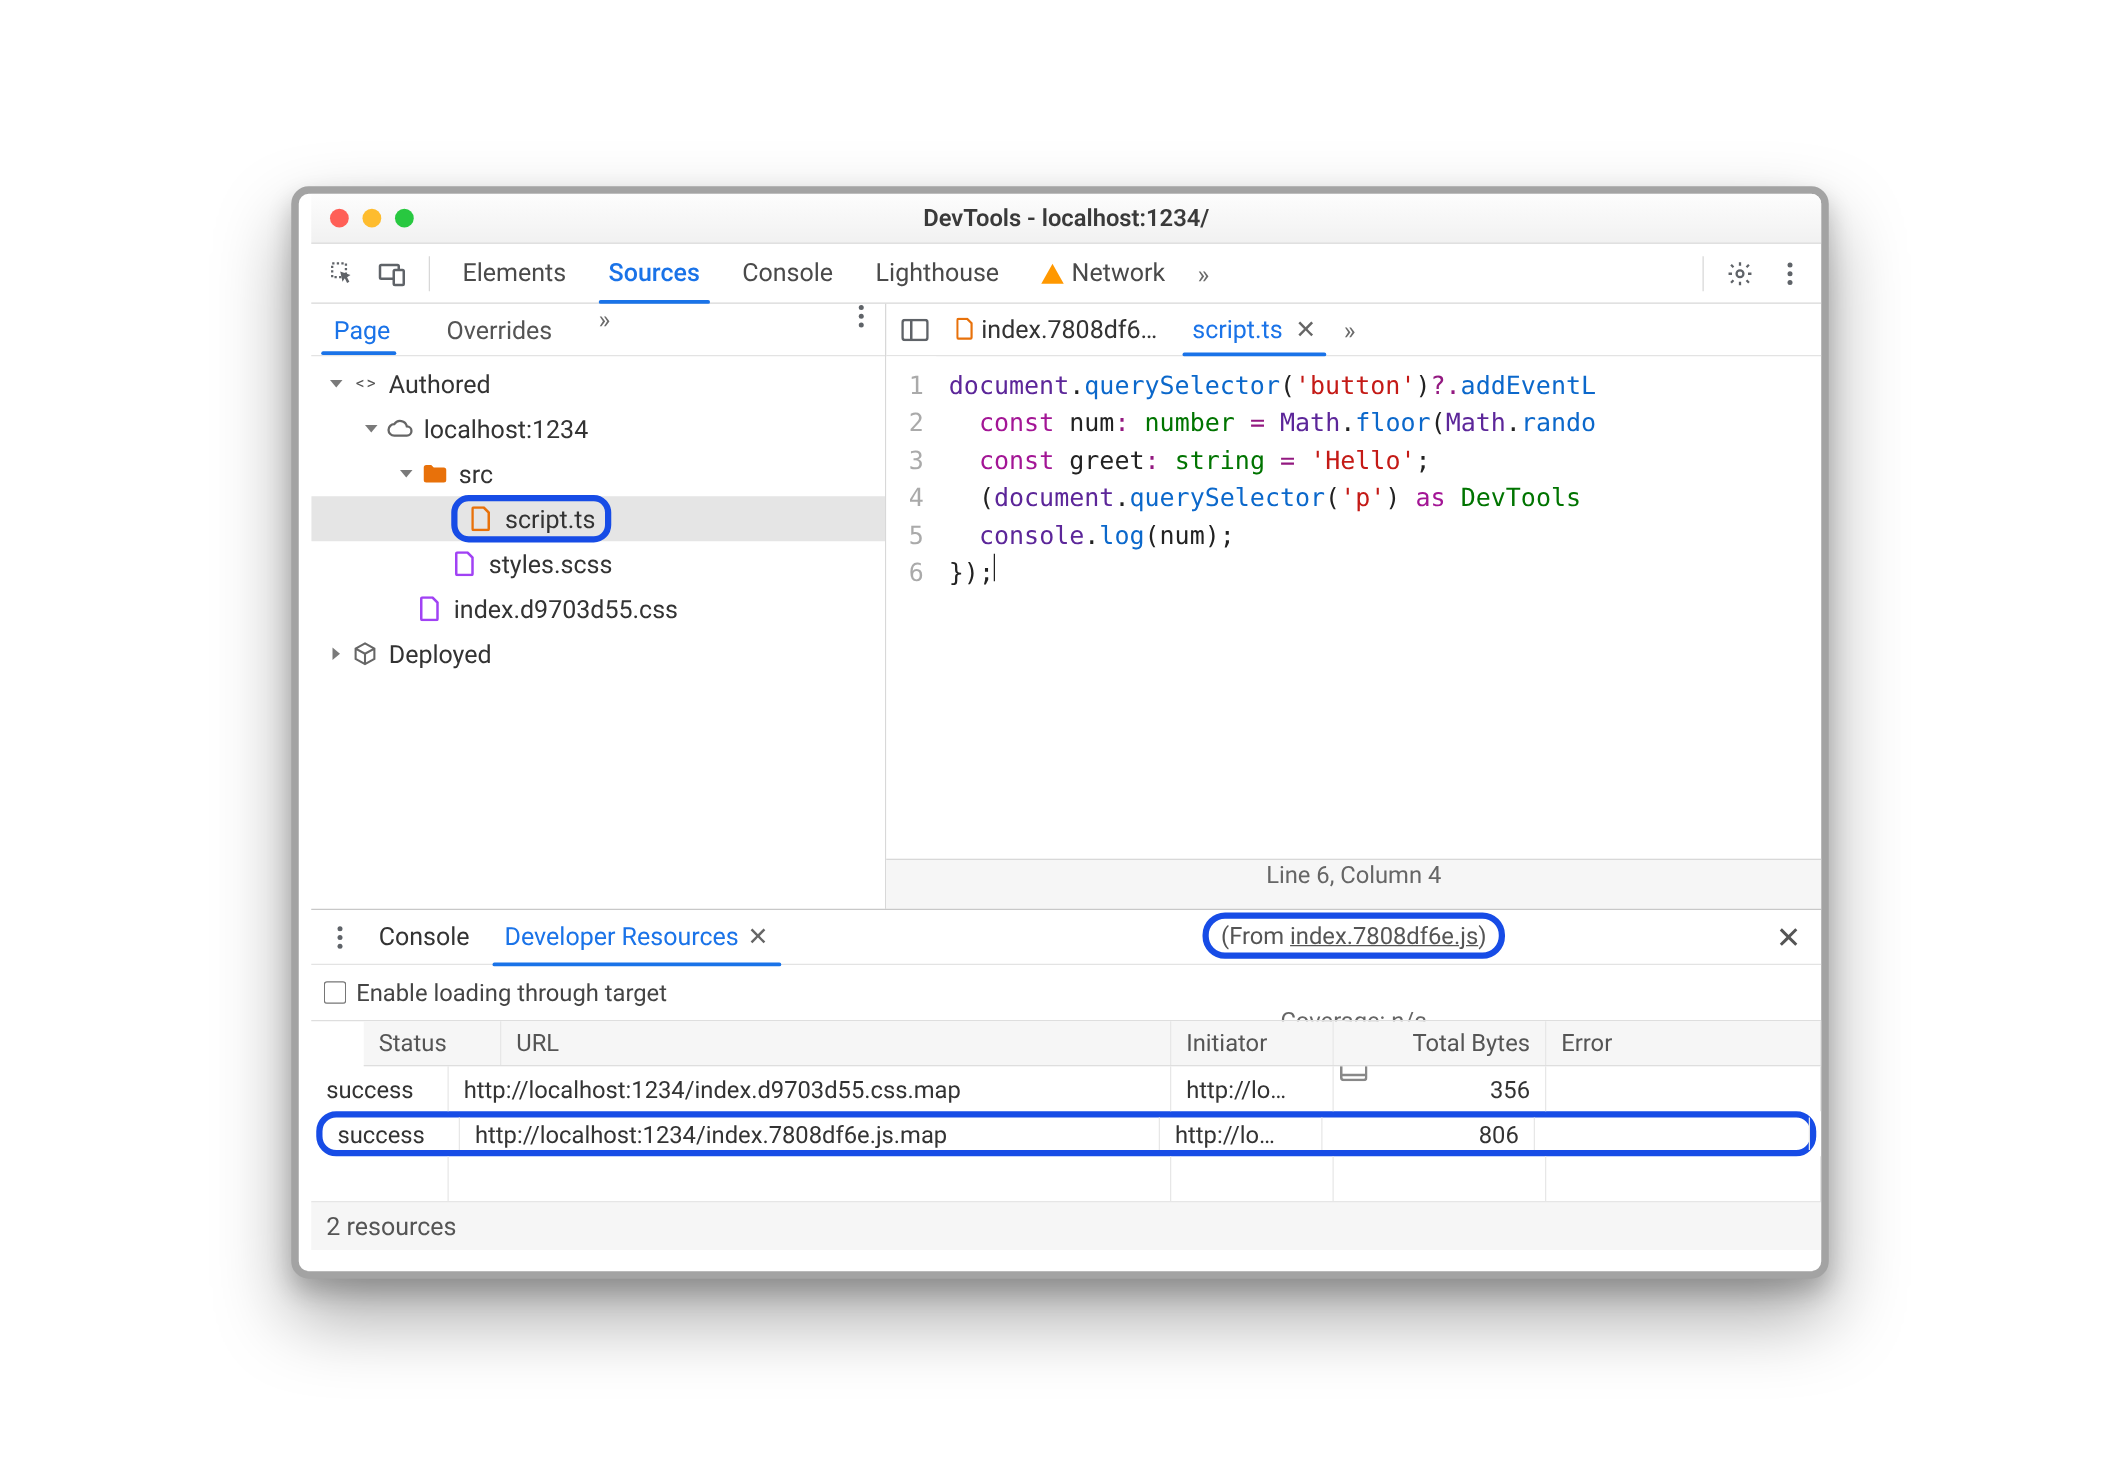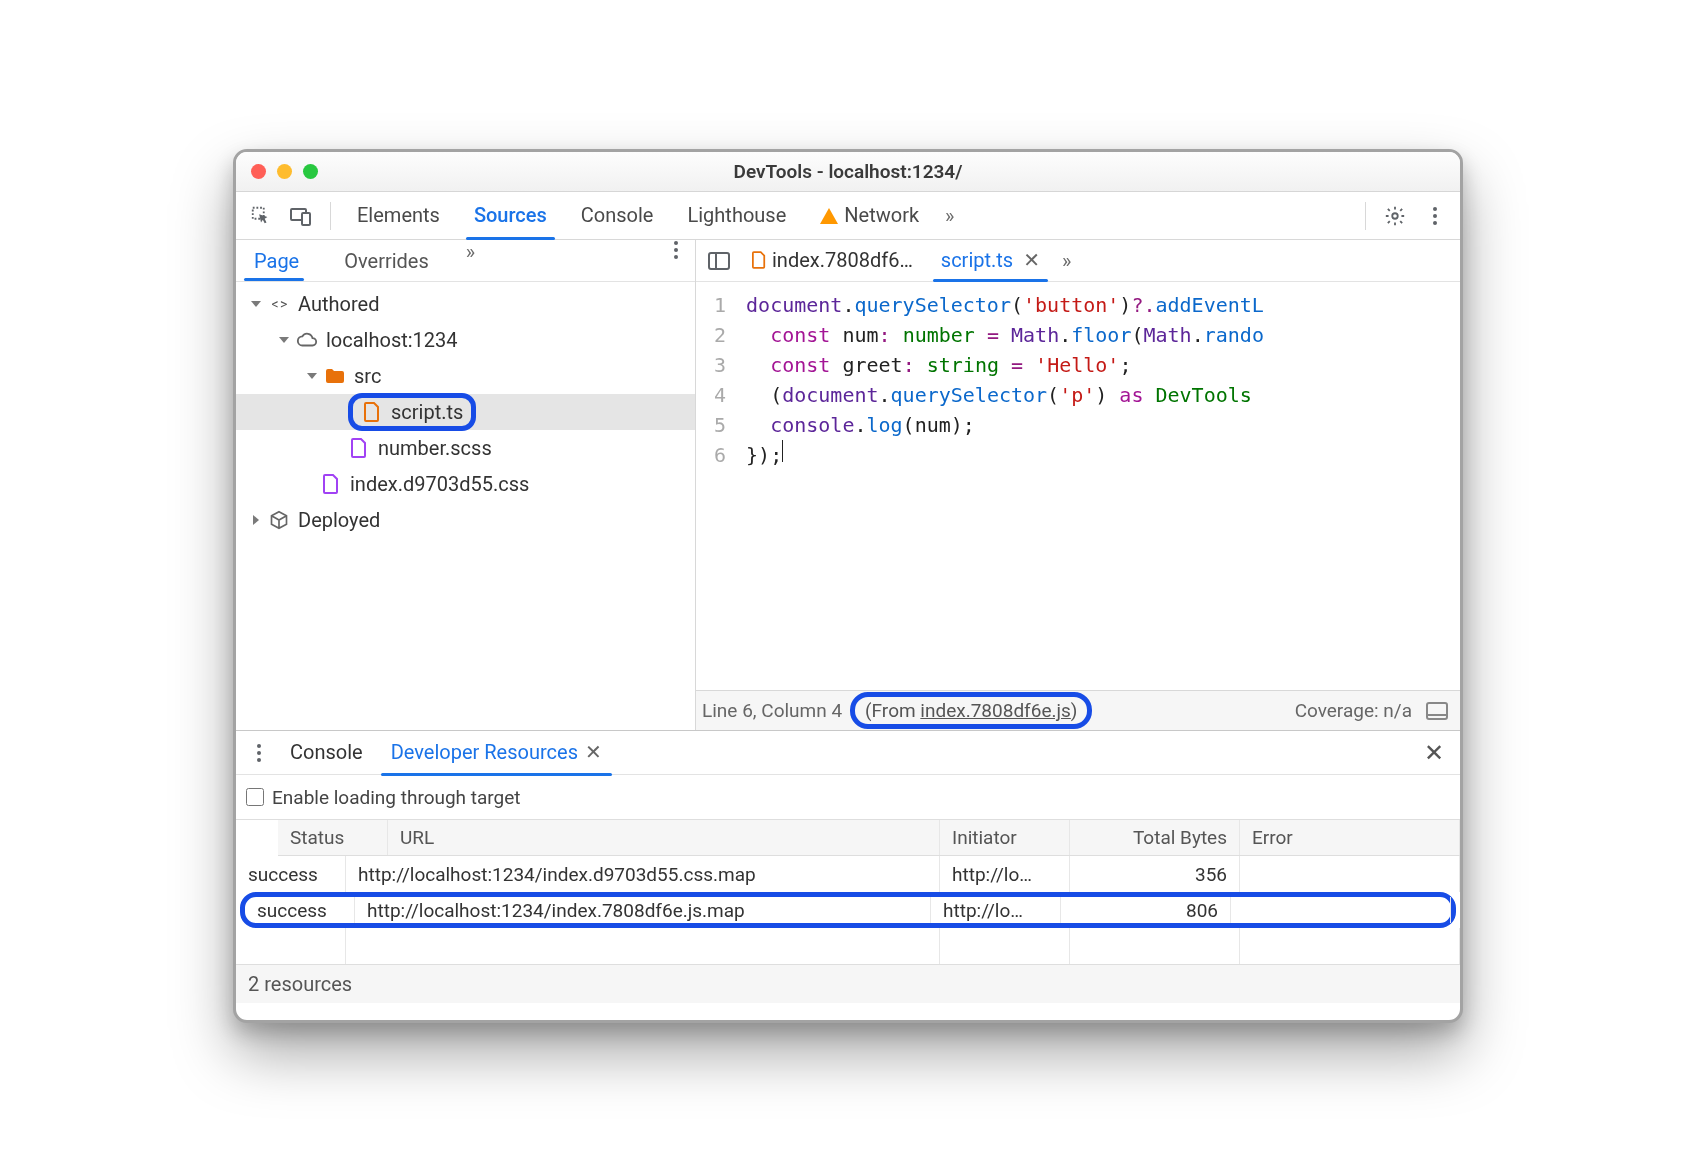--- a/index.html
+++ b/index.html
@@ -14,23 +14,24 @@
   }
   .window {
     width: 1230px;
     height: 874px;
     background: #fff;
     border-radius: 14px;
     box-shadow: 0 30px 60px rgba(0,0,0,0.35), 0 10px 20px rgba(0,0,0,0.2);
     overflow: hidden;
     display: flex;
     flex-direction: column;
-    border: 3px solid #a3a3a3;
+    border: 6px solid #a3a3a3;
     font-size: 20px;
     color: #333;
+    padding-left: 10px;
   }
 
   
   .titlebar {
     height: 40px;
     display: flex;
     align-items: center;
     background: linear-gradient(#fdfdfd,#f1f1f1);
     border-bottom: 1px solid #d6d6d6;
     position: relative;
@@ -118,21 +119,21 @@
   .code { padding:8px 0 0 10px; color:#222; overflow:hidden;}
   .tok-kw { color:#a31595;}
   .tok-str { color:#c41a16;}
   .tok-prop { color:#5c2699;}
   .tok-type { color:#007400;}
   .tok-op { color:#931980;}
   .tok-blue { color:#0b68cb;}
   .cursor { border-left:1px solid #222; display:inline-block; height:22px;}
 
   
-  .statusbar { height:40px; border-top:1px solid #d8d8d8; background:#f6f6f6; display:flex; align-items:center; padding:0 6px; font-size:19px; color:#666; gap:8px;}
+  .statusbar { height:40px; border-top:1px solid #d8d8d8; background:#f6f6f6; display:flex; align-items:center; padding:0 6px; font-size:19px; color:#666; gap:19px;flex-direction:column;}
   .statusbar .spill { flex:1;}
   .statusbar .from-ring { border:5px solid #174ce6; border-radius:18px; padding:2px 10px; color:#555;}
   .statusbar .from-ring .ul { text-decoration:underline;}
 
   
   .drawer { border-top:1px solid #c8c8c8; display:flex; flex-direction:column; height: 290px;}
   .drawer-tabs { height:44px; display:flex; align-items:center; padding:0 6px; border-bottom:1px solid #e3e3e3;}
   .drawer-tabs .dtab { padding:10px 14px 11px; position:relative; cursor:pointer;}
   .drawer-tabs .dtab.active { color:#1a73e8;}
   .drawer-tabs .dtab.active::after { content:""; position:absolute; left:4px; right:4px; bottom:-1px; height:3px; background:#1a73e8; border-radius:2px;}
@@ -263,21 +264,21 @@
             <span>script.ts</span>
           </span>
         </div>
         <div class="node depth4">
           <span style="width:16px;"></span>
           <span class="nicon page">
             <svg width="16" height="20" viewBox="0 0 16 20">
                 <path d="M2 1h8l4 4v13a1 1 0 01-1 1H2a1 1 0 01-1-1V2a1 1 0 011-1z" fill="none" stroke="#a142f4" stroke-width="2"></path>
               </svg>
           </span>
-          <span>number.scss</span>
+          <span>styles.scss</span>
         </div>
         <div class="node depth3">
           <span style="width:16px;"></span>
           <span class="nicon page">
             <svg width="16" height="20" viewBox="0 0 16 20">
                 <path d="M2 1h8l4 4v13a1 1 0 01-1 1H2a1 1 0 01-1-1V2a1 1 0 011-1z" fill="none" stroke="#a142f4" stroke-width="2"></path>
               </svg>
           </span>
           <span>index.d9703d55.css</span>
         </div>

